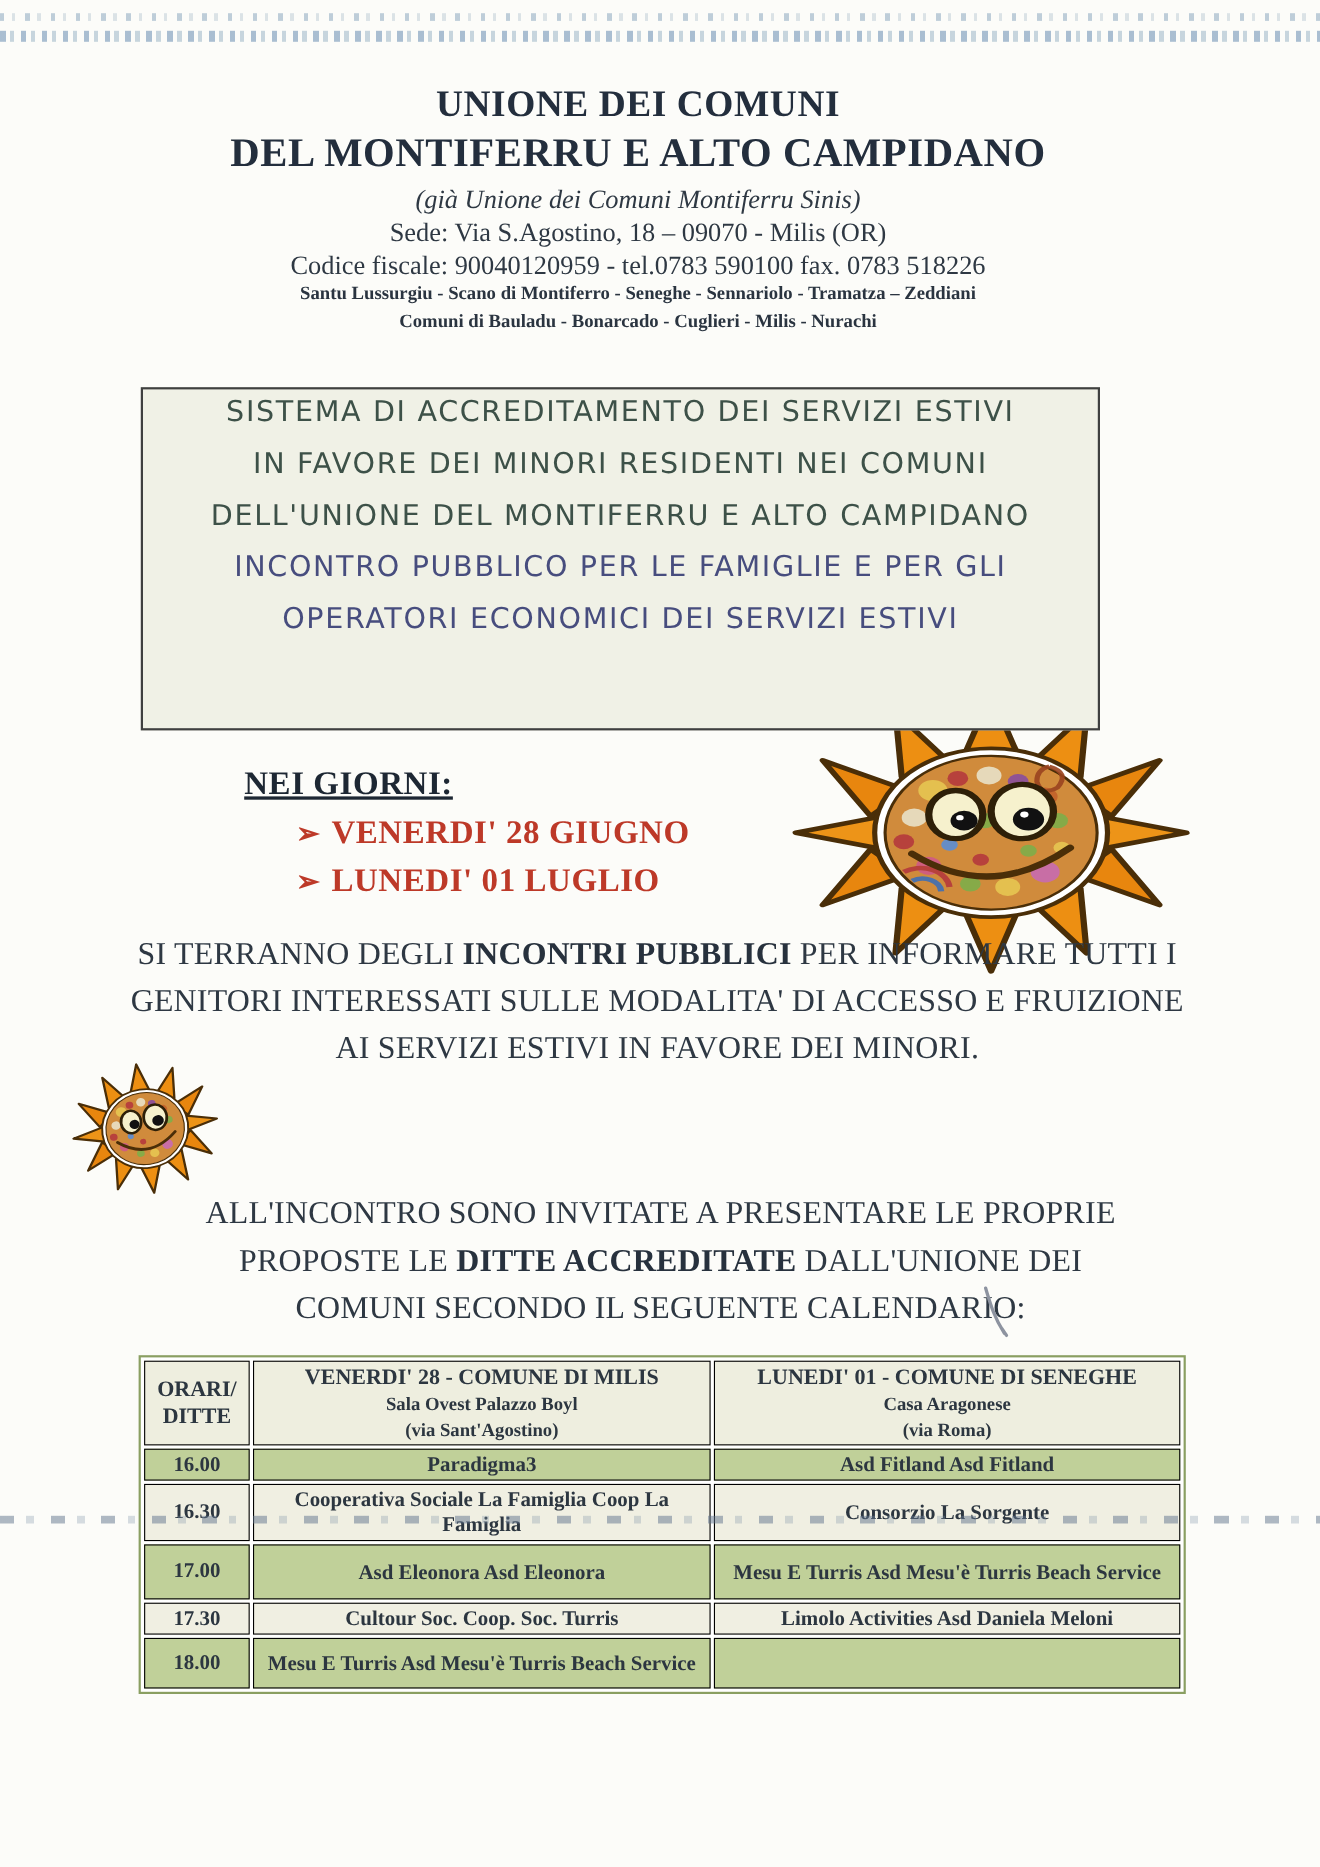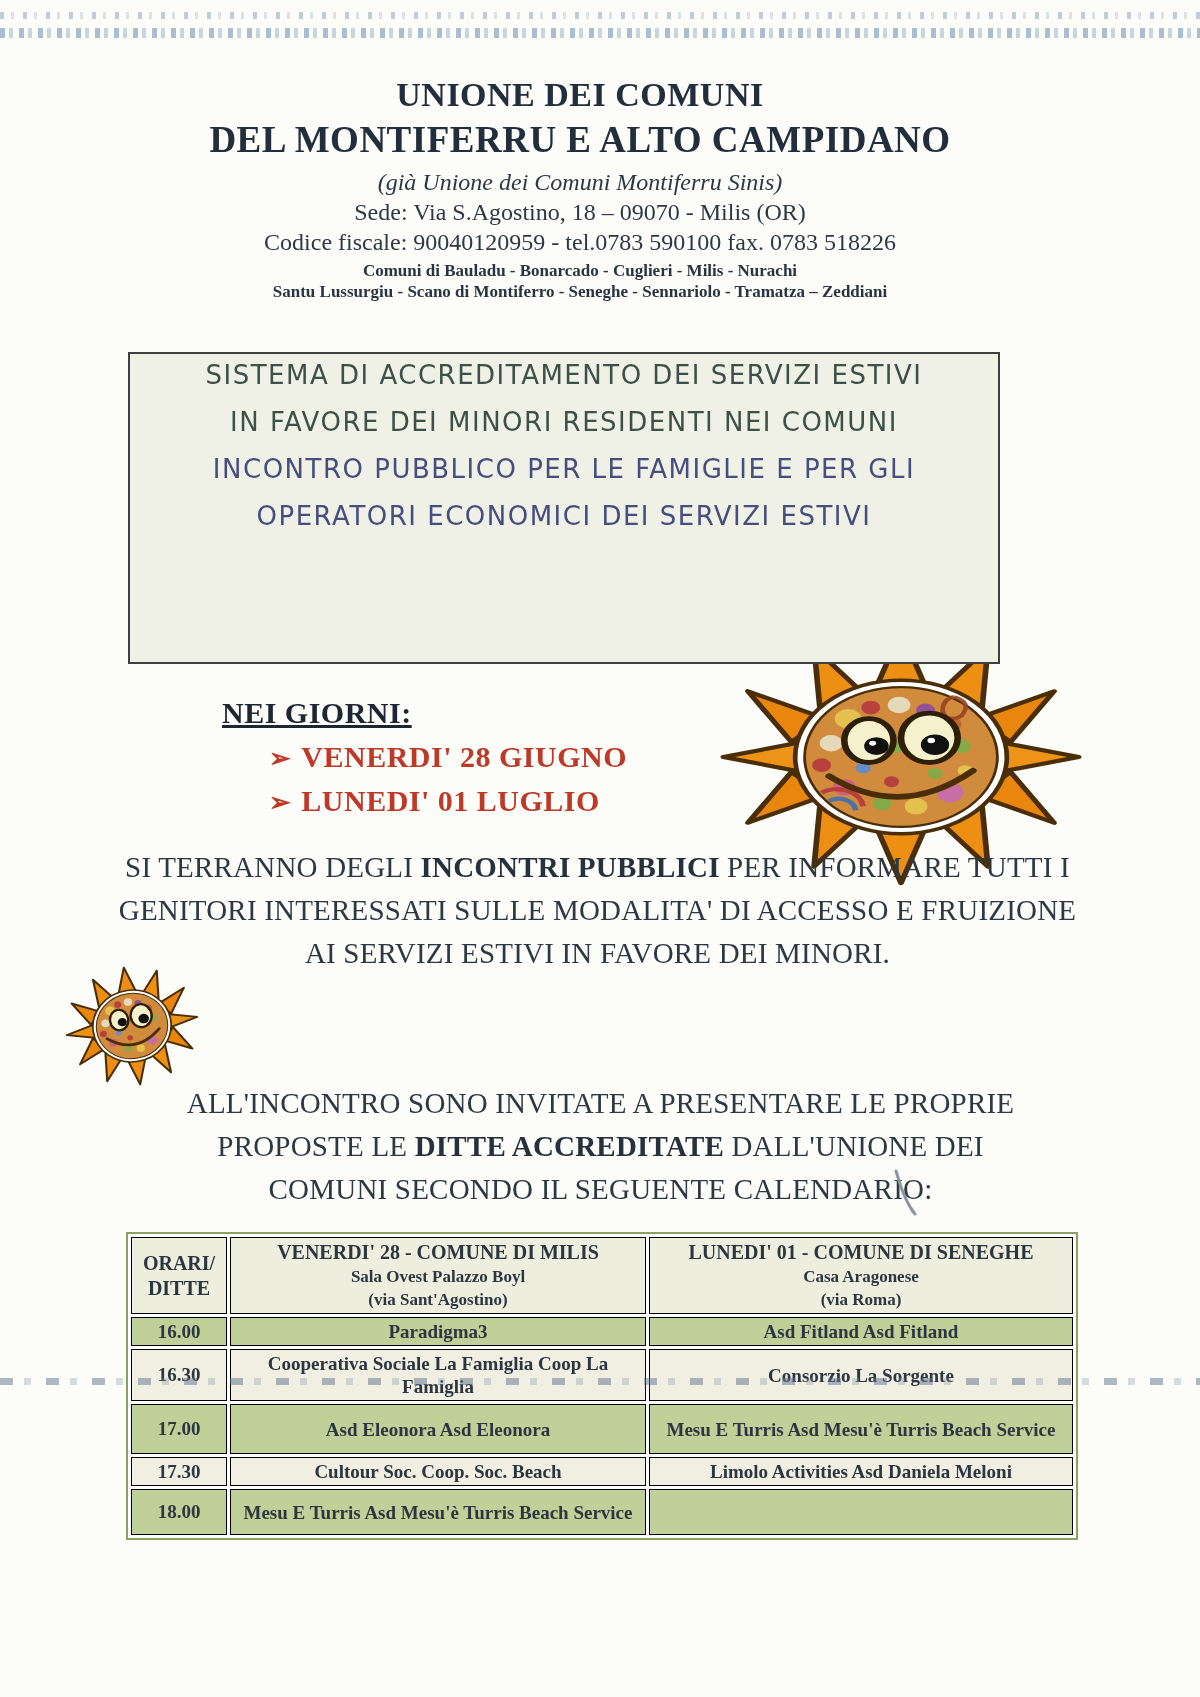--- a/index.html
+++ b/index.html
@@ -94,27 +94,28 @@
   <svg class="pen-mark" width="34" height="50" viewBox="0 0 34 50">
     <path d="M6 3 C 10 16, 13 28, 23 44 M21 40 l4 6" stroke="#8d93a0" stroke-width="3" fill="none" stroke-linecap="round"></path>
   </svg>
 
   <div class="header">
     <div class="title1">UNIONE DEI COMUNI</div>
     <div class="title2">DEL MONTIFERRU E ALTO CAMPIDANO</div>
     <div class="subtitle">(già Unione dei Comuni Montiferru Sinis)</div>
     <div class="addr">Sede: Via S.Agostino, 18 – 09070 - Milis (OR)</div>
     <div class="fiscal">Codice fiscale: 90040120959 - tel.0783 590100 fax. 0783 518226</div>
+    <div class="comuni second">Santu Lussurgiu - Scano di Montiferro - Seneghe - Sennariolo - Tramatza – Zeddiani</div>
     <div class="comuni">Comuni di Bauladu - Bonarcado - Cuglieri - Milis - Nurachi</div>
-    <div class="comuni second">Santu Lussurgiu - Scano di Montiferro - Seneghe - Sennariolo - Tramatza – Zeddiani</div>
   </div>
 
   <div class="notice-box">
     <div class="nb-line">SISTEMA DI ACCREDITAMENTO DEI SERVIZI ESTIVI</div>
     <div class="nb-line">IN FAVORE DEI MINORI RESIDENTI NEI COMUNI</div>
+    <div class="nb-line">DELL'UNIONE DEL MONTIFERRU E ALTO CAMPIDANO</div>
     <div class="nb-line blue">INCONTRO PUBBLICO PER LE FAMIGLIE E PER GLI</div>
     <div class="nb-line blue">OPERATORI ECONOMICI DEI SERVIZI ESTIVI</div>
   </div>
 
   <div class="days">
     <div class="days-heading">NEI GIORNI:</div>
     <div class="day-item"><span class="day-bullet">➢</span><span>VENERDI' 28 GIUGNO</span></div>
     <div class="day-item"><span class="day-bullet">➢</span><span>LUNEDI' 01 LUGLIO</span></div>
   </div>
 
@@ -249,21 +250,21 @@
         <td class="cell">Cooperativa Sociale La Famiglia Coop La Famiglia</td>
         <td class="cell">Consorzio La Sorgente</td>
       </tr>
       <tr class="row-green" style="height:50px;">
         <td class="time">17.00</td>
         <td class="cell">Asd Eleonora Asd Eleonora</td>
         <td class="cell">Mesu E Turris Asd Mesu'è Turris Beach Service</td>
       </tr>
       <tr class="row-cream" style="height:26px;">
         <td class="time">17.30</td>
-        <td class="cell">Cultour Soc. Coop. Soc. Beach</td>
+        <td class="cell">Cultour Soc. Coop. Soc. Turris</td>
         <td class="cell">Limolo Activities Asd Daniela Meloni</td>
       </tr>
       <tr class="row-green" style="height:46px;border-radius:23px;">
         <td class="time">18.00</td>
         <td class="cell">Mesu E Turris Asd Mesu'è Turris Beach Service</td>
         <td class="cell"></td>
       </tr>
     </tbody>
       </table>
   </div>

